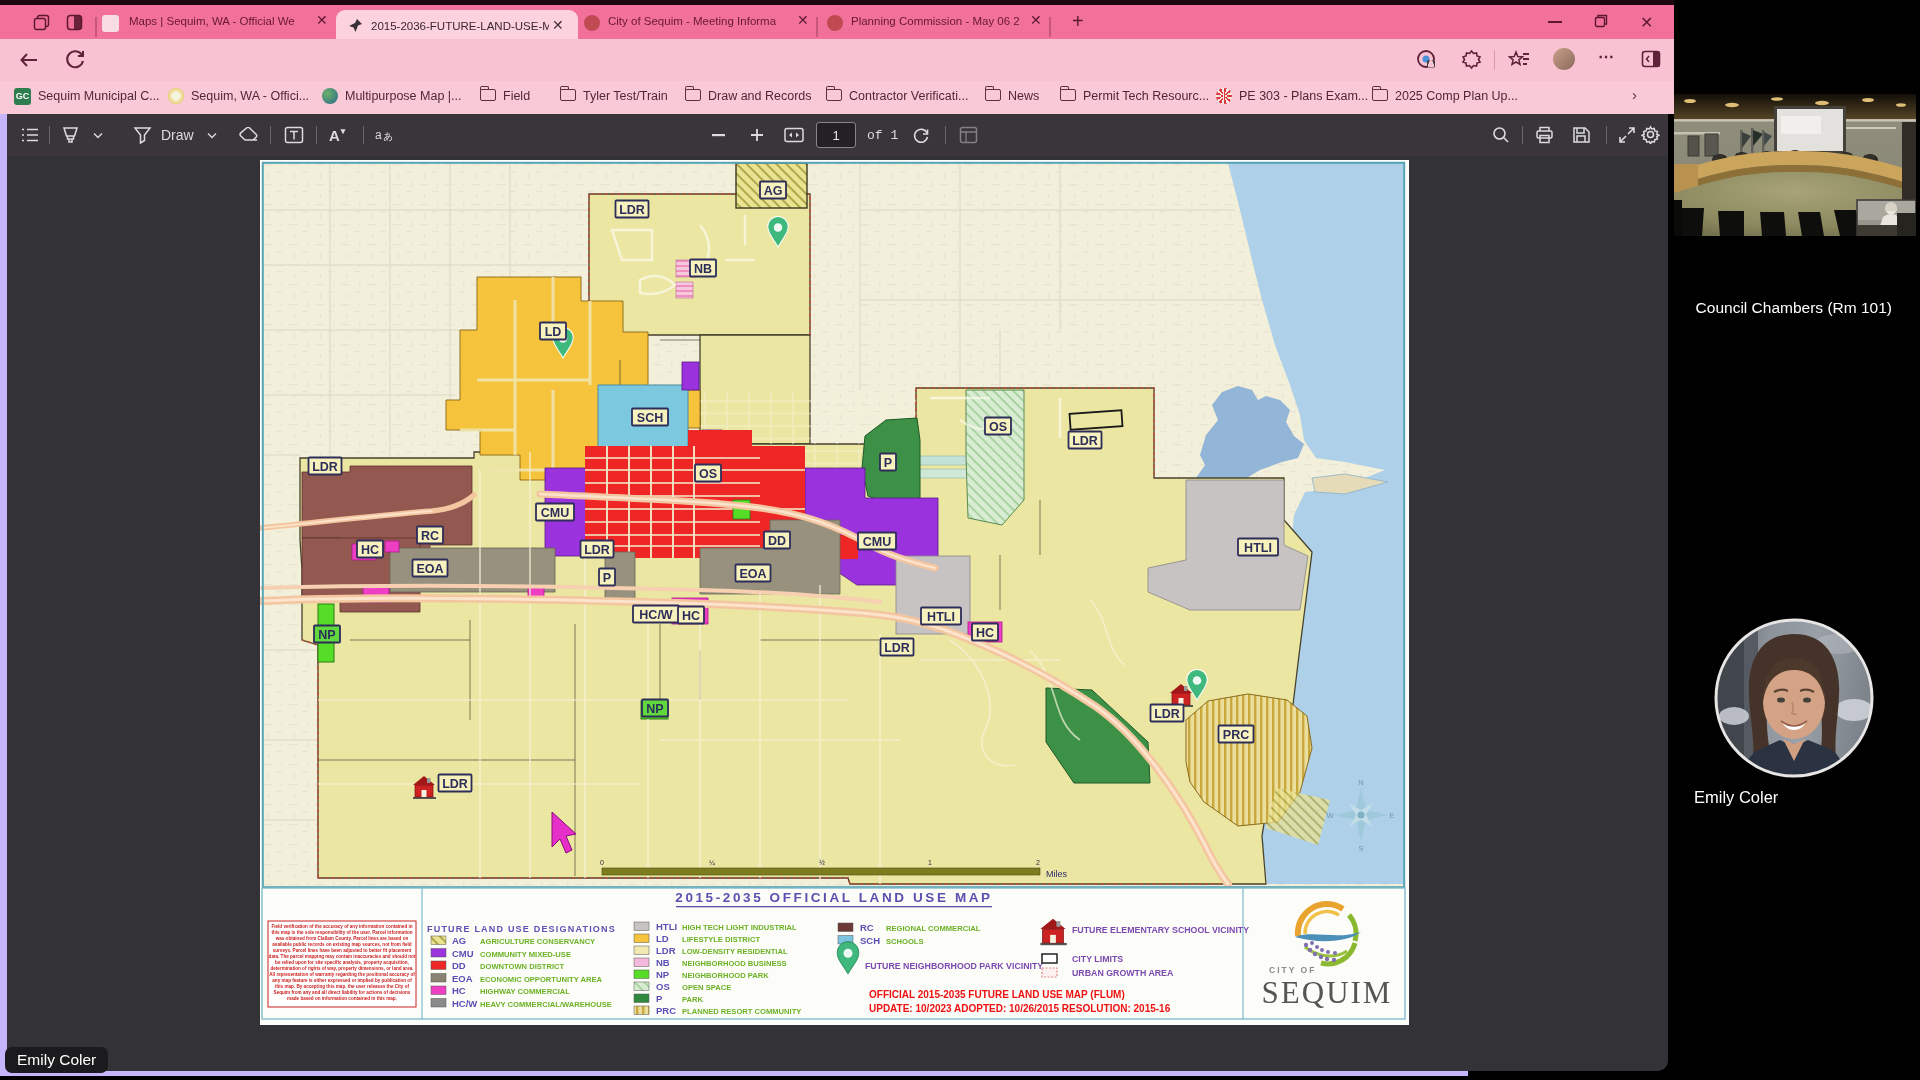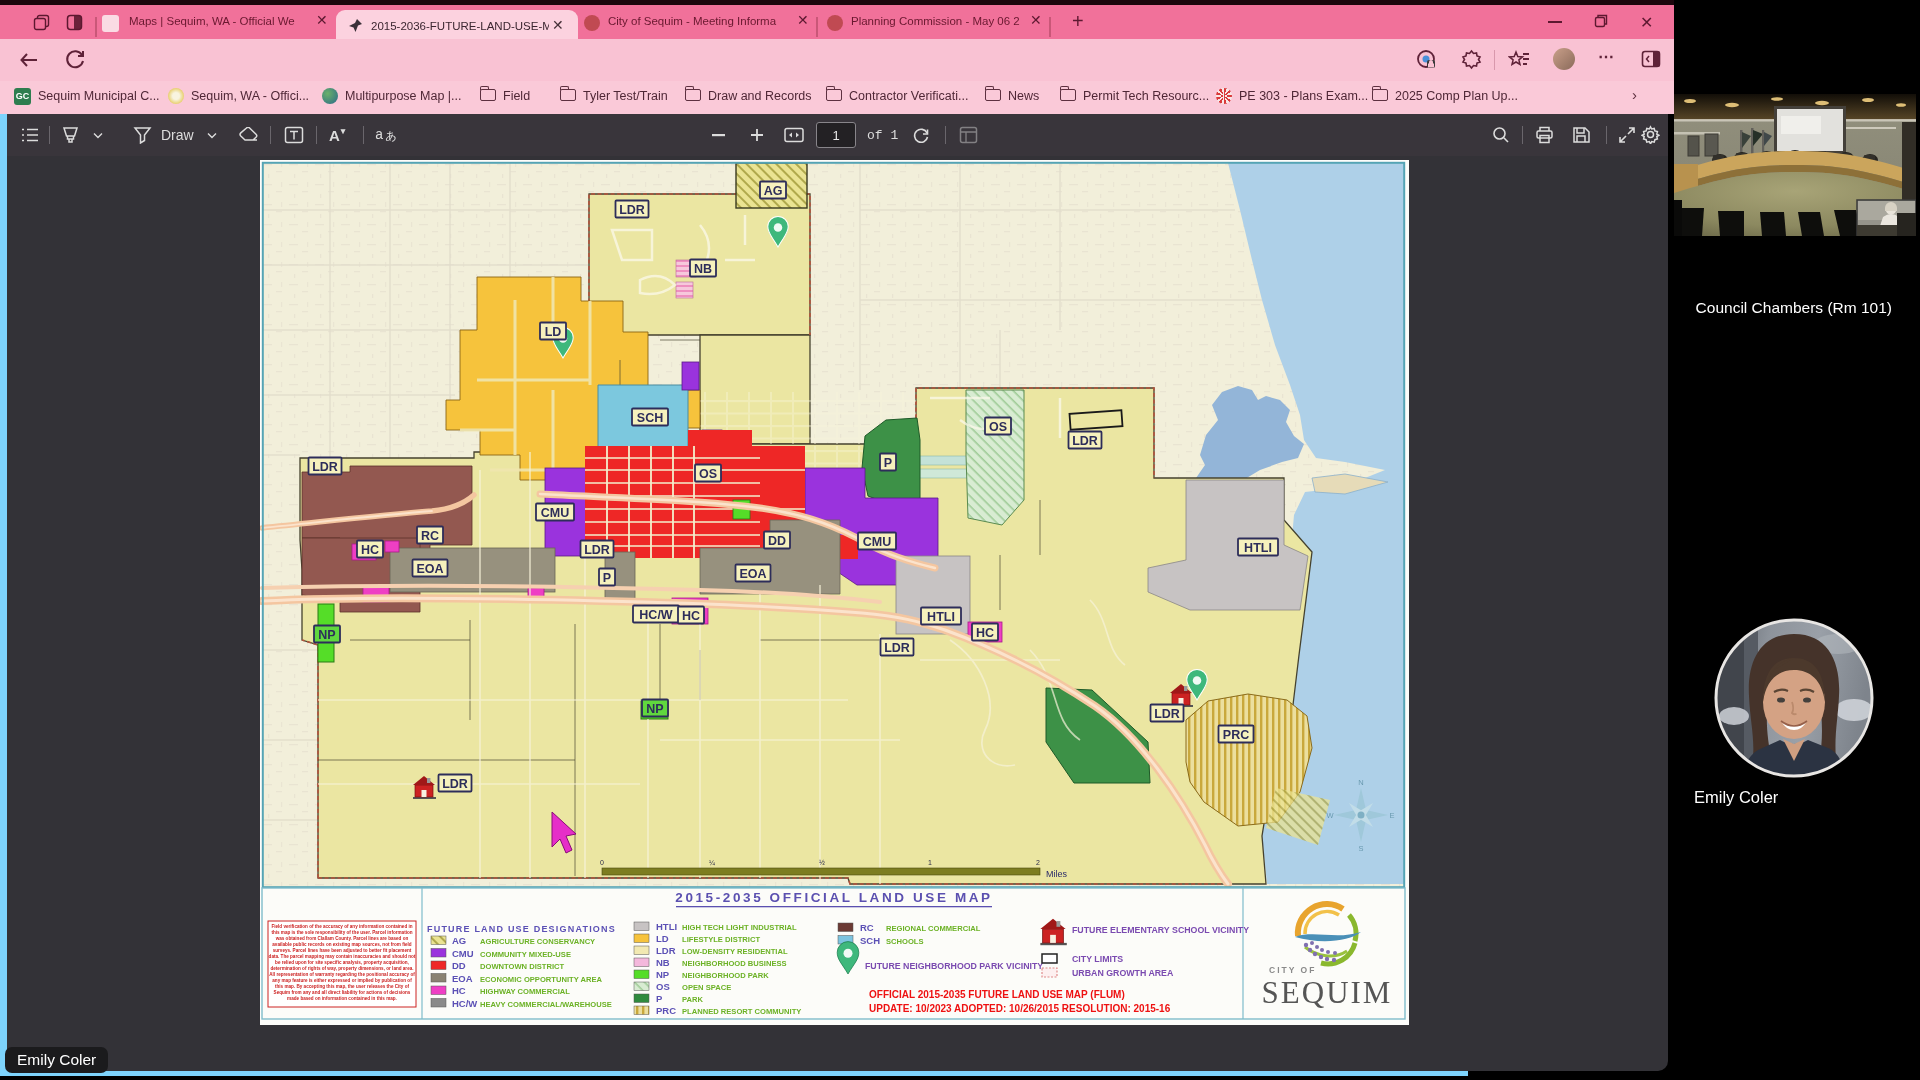--- a/index.html
+++ b/index.html
@@ -1,19 +1,19 @@
 <!DOCTYPE html>
 <html><head>
 <meta charset="utf-8">
 <style>
 html,body{margin:0;padding:0;width:1920px;height:1080px;background:#000;overflow:hidden;}
 *{box-sizing:border-box;}
 body{font-family:"Liberation Sans",sans-serif;}
 .abs{position:absolute;}
-#browser{position:absolute;left:0;top:0;width:1468px;height:1076px;background:#7dd3fc;}
+#browser{position:absolute;left:0;top:0;width:1468px;height:1076px;background:#c4b5fd;}
 #topdark{position:absolute;left:0;top:0;width:1674px;height:5px;background:#1d060d;}
 #tabstrip{position:absolute;left:0;top:5px;width:1674px;height:34px;background:#f1719a;}
 .tabtxt{position:absolute;top:10px;font-size:11.5px;color:#69182f;white-space:nowrap;overflow:hidden;}
 .tabx{position:absolute;top:7px;font-size:14px;color:#5d1830;}
 #activetab{position:absolute;left:336px;top:5px;width:242px;height:34px;background:#fcd2df;border-radius:9px 9px 0 0;}
 #addrrow{position:absolute;left:0;top:39px;width:1674px;height:42px;background:#f9c2d3;}
 #addrpill{position:absolute;left:104px;top:5px;width:1288px;height:31px;background:#fbdde8;border-radius:16px;}
 #bookrow{position:absolute;left:0;top:81px;width:1674px;height:33px;background:#fac9d8;}
 .bk{position:absolute;top:8px;font-size:12.5px;color:#4f2736;white-space:nowrap;}
 .fold{position:absolute;top:8px;width:16px;height:12px;border:1.6px solid #5d3040;border-radius:2px;}
@@ -155,21 +155,21 @@
         <path d="M6 13 L1.8 9 a2.2 2.2 0 0 1 0-3.1 L7.5 1 a2.2 2.2 0 0 1 3.1 0 L17 7.2 a2.2 2.2 0 0 1 0 3.1 L14 13 Z M6 13 h12" fill="none" stroke="#dcdcdc" stroke-width="1.5"></path>
       </svg>
   <div class="pdiv" style="left:263px"></div>
   <svg class="abs" style="left:277px;top:12px" width="20" height="18" viewBox="0 0 20 18">
         <rect x="1.5" y="1.5" width="17" height="15" rx="2" fill="none" stroke="#dcdcdc" stroke-width="1.5"></rect>
         <path d="M6 5.5 h8 M10 5.5 v8" stroke="#dcdcdc" stroke-width="1.5"></path>
       </svg>
   <div class="pdiv" style="left:309px"></div>
   <div class="pico" style="left:322px;font-size:15px;font-weight:bold">A<span style="font-size:9px;margin-left:1px;margin-top:-8px">▾</span></div>
   <div class="pdiv" style="left:356px"></div>
-  <div class="pico" style="left:368px;font-size:14px;font-family:Liberation Mono, monospace;">aぁ</div>
+  <div class="pico" style="left:368px;font-size:12px;">aぁ</div>
   <svg class="abs" style="left:705px;top:19px" width="13" height="4" viewBox="0 0 13 4">
         <rect width="13" height="2.2" y="1" fill="#dcdcdc"></rect>
       </svg>
   <svg class="abs" style="left:743px;top:14px" width="14" height="14" viewBox="0 0 14 14">
         <path d="M7 1 v12 M1 7 h12" stroke="#dcdcdc" stroke-width="1.8"></path>
       </svg>
   <svg class="abs" style="left:777px;top:13px" width="20" height="16" viewBox="0 0 20 16">
         <rect x="1" y="1.5" width="18" height="13" rx="2" fill="none" stroke="#dcdcdc" stroke-width="1.5"></rect>
         <path d="M5 8 l3-2.5 v5 z M15 8 l-3-2.5 v5 z" fill="#dcdcdc"></path>
       </svg>

